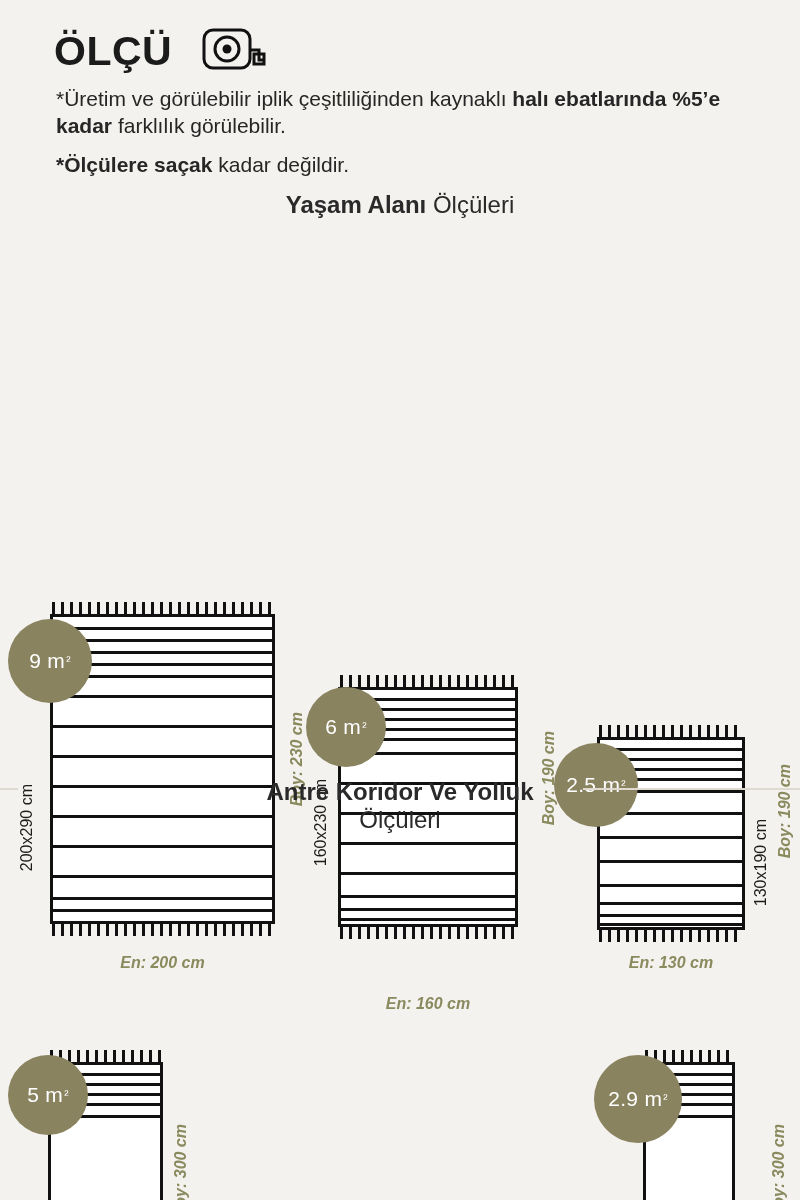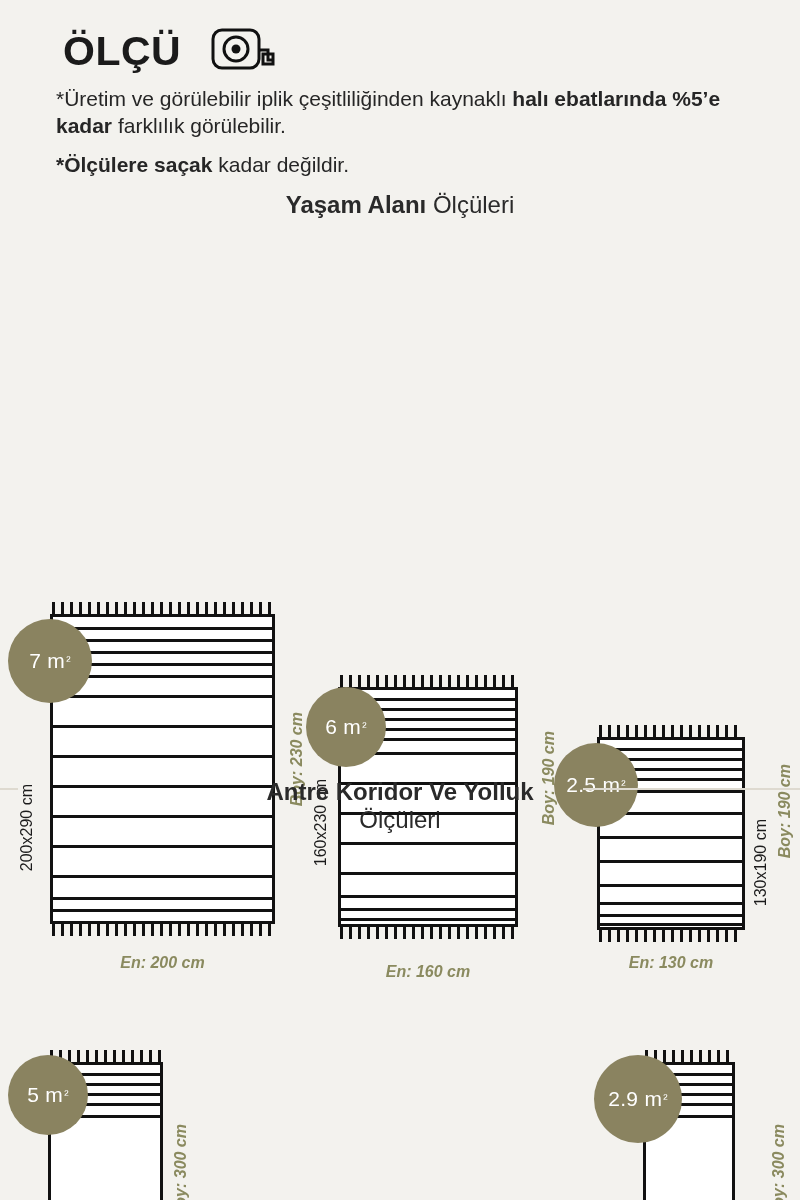--- a/index.html
+++ b/index.html
@@ -10,21 +10,20 @@
     color:#1b1b1b;
     position:relative;
     overflow:hidden;
   }
   .page{position:relative;width:800px;height:1200px;}
 
   
   .title-row{
     display:flex;align-items:center;gap:22px;
     padding:26px 0 0 54px;
-    margin-left:9px;
   }
   .title-bold{font-size:41px;font-weight:bold;letter-spacing:.5px;}
   .title-light{font-size:41px;font-weight:300;letter-spacing:.5px;}
   .tape-icon{margin-left:8px;}
 
   .intro{padding:10px 40px 0 56px;}
   .intro p{margin:0 0 12px 0;line-height:1.28;font-size:21px;font-weight:300;color:#262626;}
   .intro b{font-weight:bold;}
 
   
@@ -179,21 +178,21 @@
           <span style="left:182px"></span>
           <span style="left:191px"></span>
           <span style="left:200px"></span>
           <span style="left:209px"></span>
           <span style="left:218px"></span>
         </div>
     </div>
     <div class="vlabel" style="left:18px;top:565px;">200x290 cm</div>
     <div class="hlabel" style="left:50px;top:735px;width:225px;">En: 200 cm</div>
     <div class="badge" style="left:8px;top:400px;width:84px;height:84px;">
-      <span>7 m</span>
+      <span>9 m</span>
         <span class="sup">²</span>
     </div>
 
     <div class="rug" style="left:338px;top:456px;">
       <div class="fringe" id="f2t" style="top:0;width:180px;">
           <span style="left:2px"></span>
           <span style="left:11px"></span>
           <span style="left:20px"></span>
           <span style="left:29px"></span>
           <span style="left:38px"></span>
@@ -246,21 +245,21 @@
           <span style="left:128px"></span>
           <span style="left:137px"></span>
           <span style="left:146px"></span>
           <span style="left:155px"></span>
           <span style="left:164px"></span>
           <span style="left:173px"></span>
         </div>
     </div>
     <div class="vlabel" style="left:312px;top:560px;">160x230 cm</div>
     <div class="vlabel boy" style="left:288px;top:493px;">Boy: 230 cm</div>
-    <div class="hlabel" style="left:338px;top:744px;width:180px;">En: 160 cm</div>
+    <div class="hlabel" style="left:338px;top:776px;width:180px;">En: 160 cm</div>
     <div class="badge" style="left:306px;top:468px;width:80px;height:80px;">
       <span>6 m</span>
         <span class="sup">²</span>
     </div>
 
     <div class="rug" style="left:597px;top:506px;">
       <div class="fringe" id="f3t" style="top:0;width:148px;">
           <span style="left:2px"></span>
           <span style="left:11px"></span>
           <span style="left:20px"></span>

